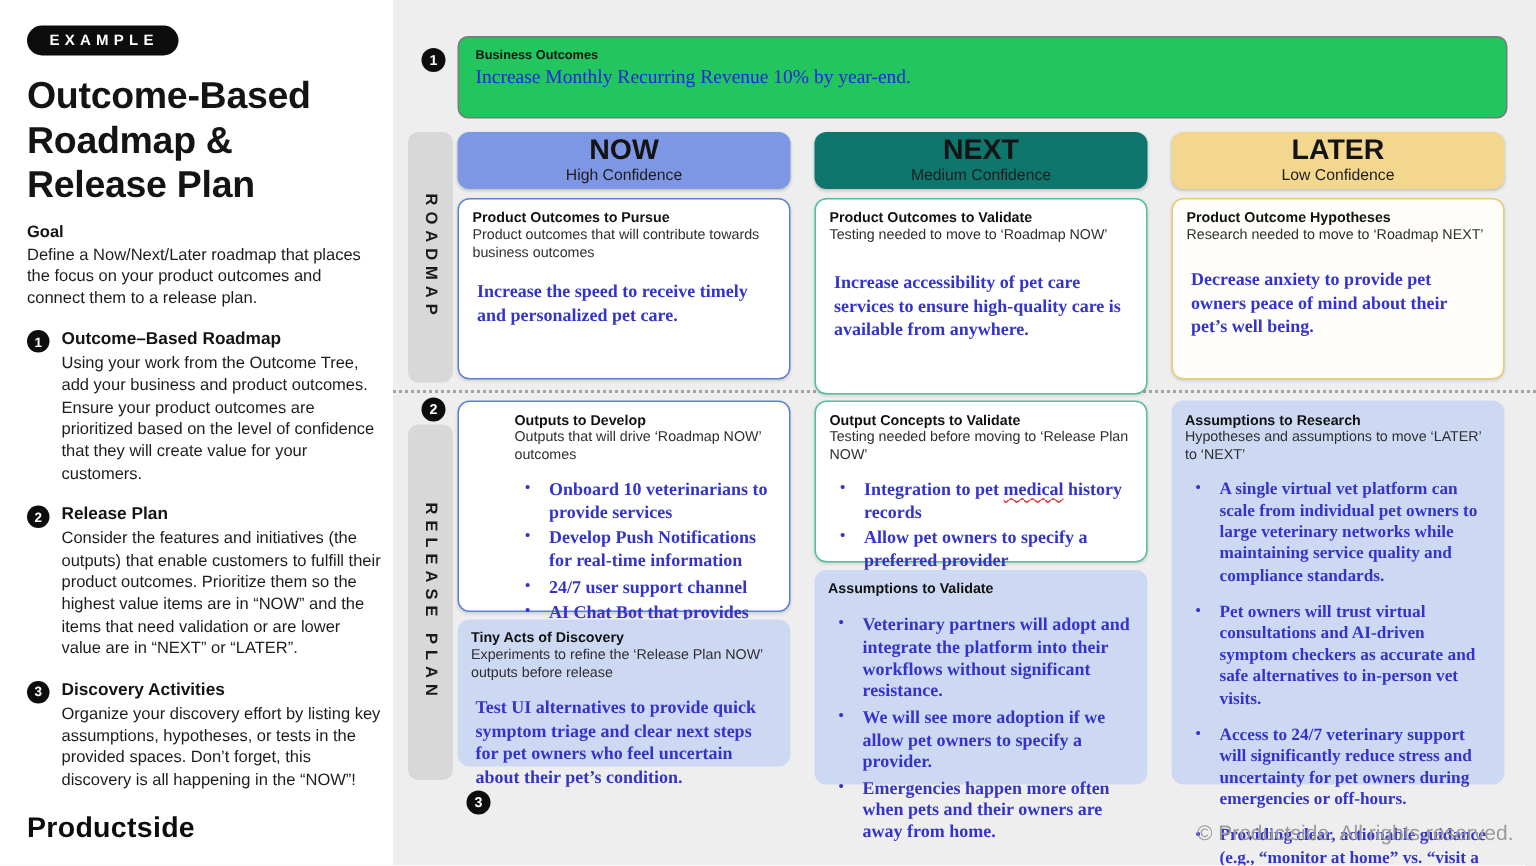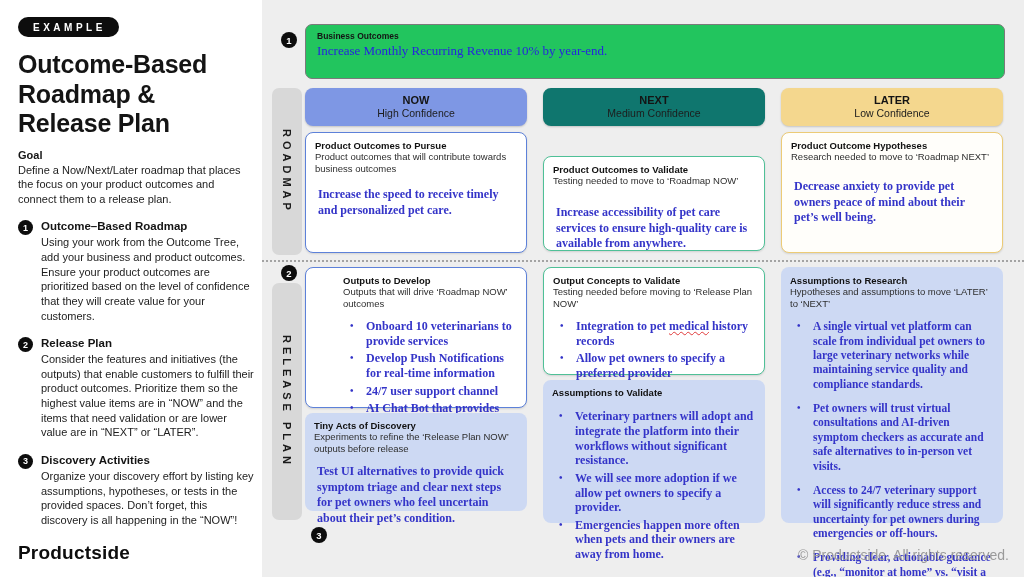--- a/index.html
+++ b/index.html
@@ -39,21 +39,21 @@
           display:flex; align-items:center; justify-content:center; }
   #bar-roadmap { top:88px; height:167px; }
   #bar-release { top:283px; height:237px; }
   .vlabel { writing-mode:vertical-rl; font-size:11px; font-weight:bold; letter-spacing:4px; color:#1a1a1a; white-space:nowrap; }
 
   .dotted-sep { position:absolute; left:0; top:260px; width:762px; border-top:2px dotted #a3a3a3; }
 
   .col-head { position:absolute; top:88px; width:222px; height:38px; border-radius:8px;
               display:flex; flex-direction:column; align-items:center; justify-content:center;
               box-shadow:0 1px 2px rgba(0,0,0,0.18); }
-  .col-head .ch-name { font-size:11px; font-weight:bold; color:#141414; line-height:1.05; }
+  .col-head .ch-name { font-size:19px; font-weight:bold; color:#141414; line-height:1.05; }
   .col-head .ch-sub  { font-size:10.5px; color:#1d1d1d; margin-top:1px; }
   #head-now   { left:43px;  background:#7e97e4; }
   #head-next  { left:281px; background:#0f766e; }
   #head-later { left:519px; background:#f4d78e; }
 
   .card { position:absolute; width:222px; border-radius:8px; padding:7px 10px 8px 9px;
           box-shadow:0 1px 2px rgba(0,0,0,0.12); }
   .card.white  { background:#ffffff; }
   .card.bluefill { background:#cdd9f3; box-shadow:none; }
   .card.b-blue   { border:1.5px solid #5d81d9; }
@@ -64,21 +64,21 @@
   .c-body  { margin-top:12px; font-family:"Liberation Serif", serif; font-weight:bold;
              font-size:12px; line-height:1.3; color:#3434c8; padding:0 2px 0 3px; }
 
   .c-list { margin-top:9px; list-style:none; font-family:"Liberation Serif", serif; font-weight:bold;
             font-size:12px; line-height:1.22; color:#3434c8; }
   .c-list li { position:relative; padding-left:23px; margin-bottom:3px; }
   .c-list li::before { content:"•"; position:absolute; left:7px; font-size:10px; top:1px; }
   .c-list.spaced li { margin-bottom:10px; font-size:11.5px; line-height:1.25; }
 
   #card-road-now   { left:43px;  top:132px; height:121px; }
-  #card-road-next  { left:281px; top:132px; height:95px;margin-top:24px; }
+  #card-road-next  { left:281px; top:132px; height:131px; }
   #card-road-later { left:519px; top:132px; height:121px; }
   #card-outputs    { left:43px;  top:267px; height:141px;padding-left:37px; }
   #card-tiny       { left:43px;  top:413px; height:98px; }
   #card-concepts   { left:281px; top:267px; height:108px; }
   #card-validate   { left:281px; top:380px; height:143px; }
   #card-research   { left:519px; top:267px; height:256px; padding-top:8px; }
 
   .squiggle { text-decoration:underline; text-decoration-style:wavy; text-decoration-color:#e03a3a; text-decoration-thickness:1px; }
 
   .copyright { position:absolute; right:15px; bottom:14px; font-size:14px; color:#9a9a9a;padding-left:10px; }

